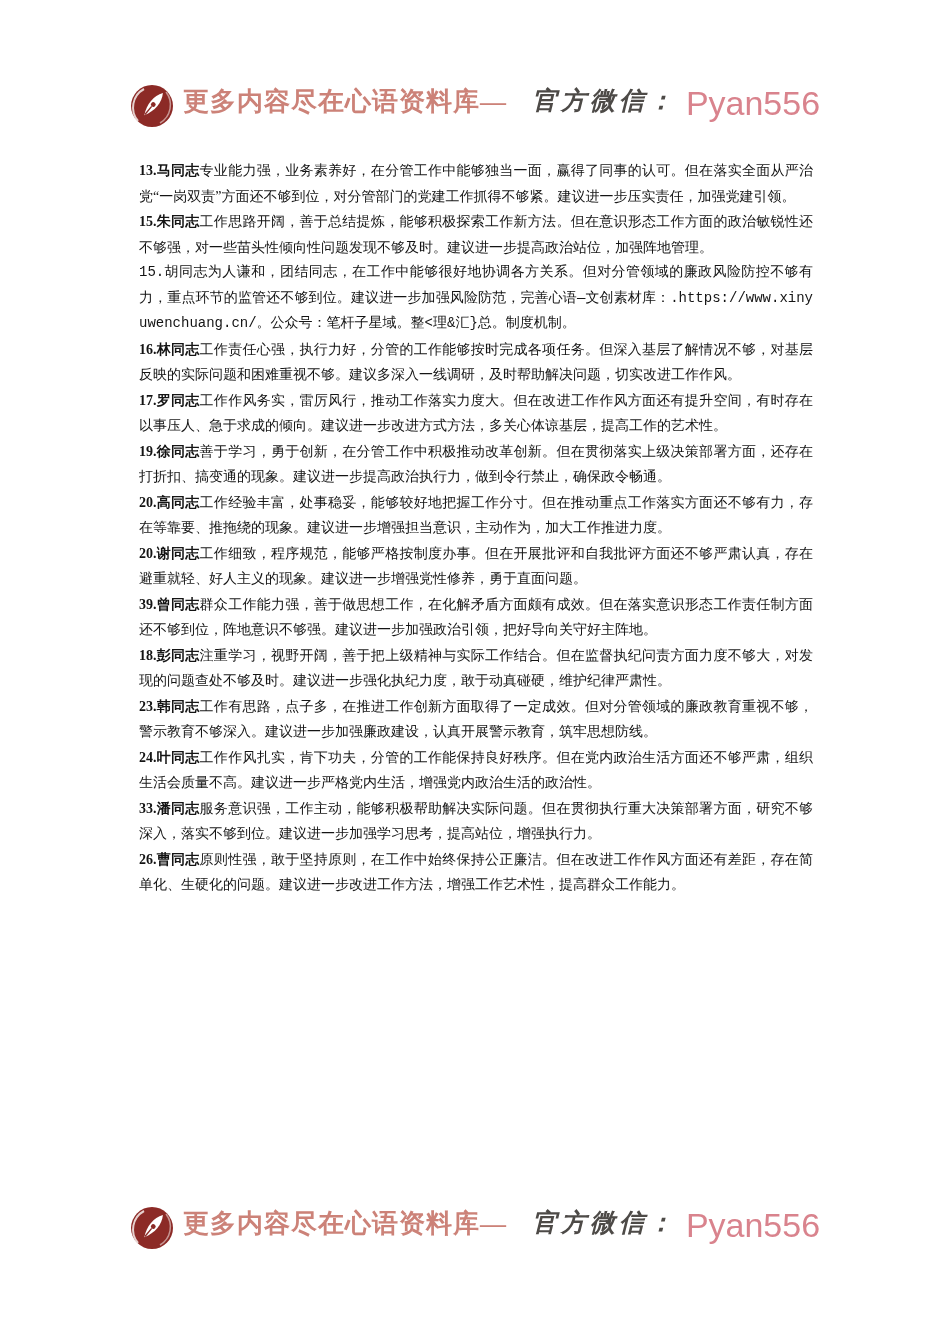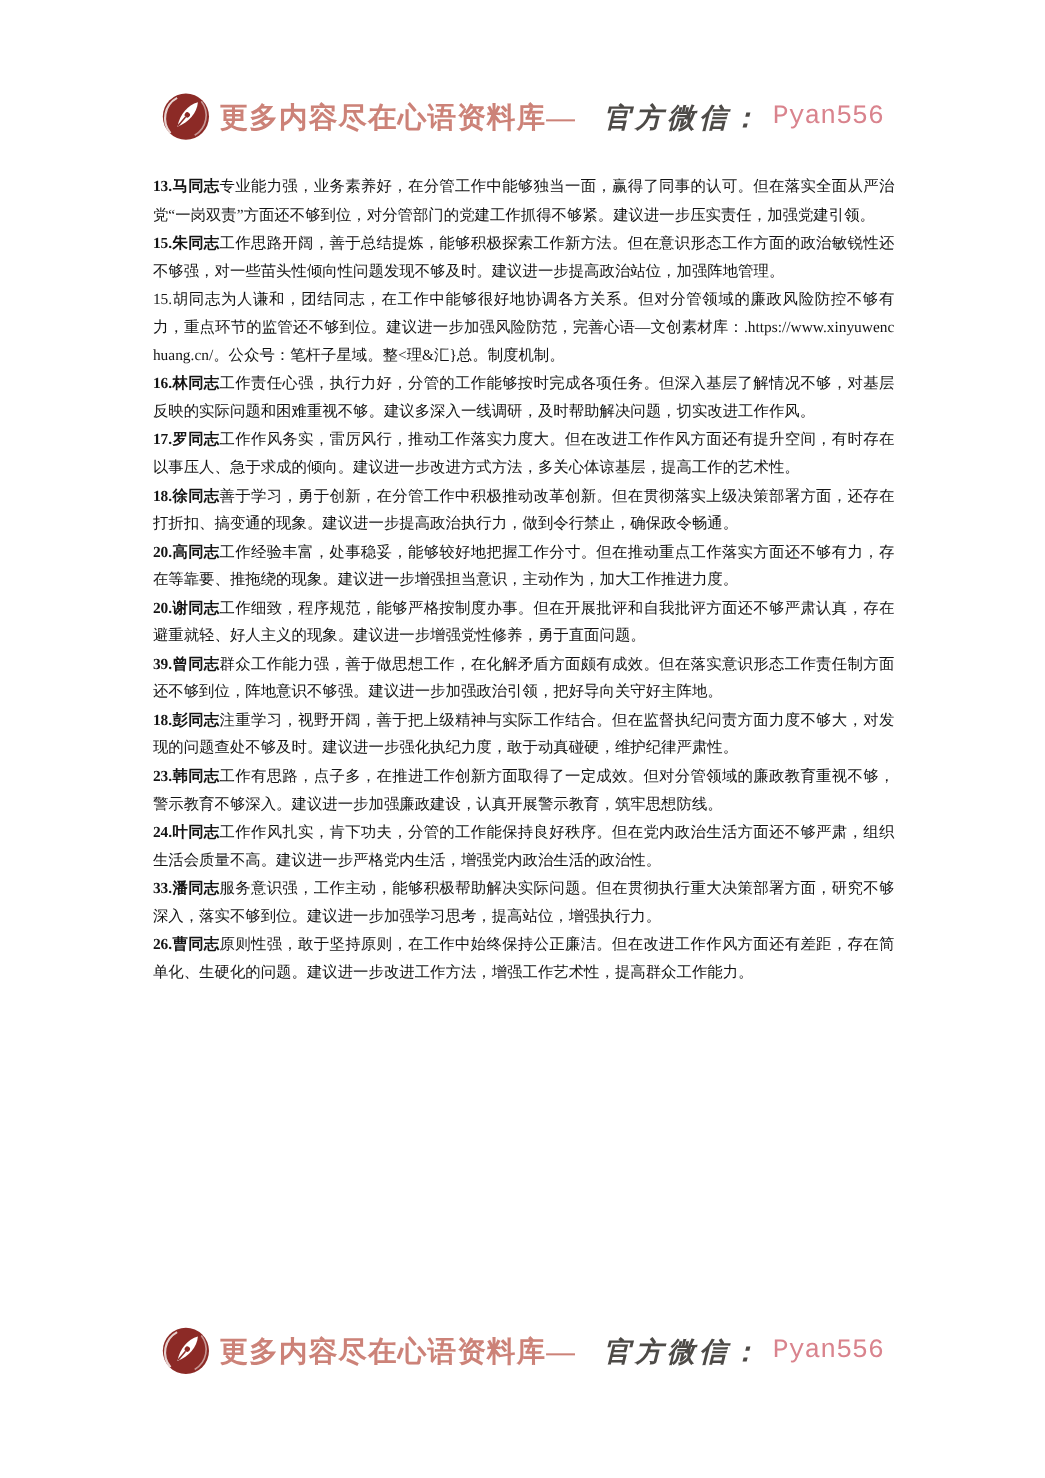--- a/index.html
+++ b/index.html
@@ -10,21 +10,20 @@
   body {
     width: 950px;
     height: 1344px;
     position: relative;
     overflow: hidden;
     font-family: "Liberation Serif", "DejaVu Serif", serif;
     color: #141414;
   }
   .watermark-row {
     display: flex;
-    align-items: center;
     justify-content: center;
     gap: 9px;
     width: 100%;
   }
   .watermark-header { position: absolute; top: 84px; left: 0; }
   .watermark-footer { position: absolute; top: 1206px; left: 0; }
   .wm-logo { width: 44px; height: 44px; flex: 0 0 auto; }
   .wm-brand {
     font-family: "Liberation Serif", "DejaVu Serif", serif;
     font-size: 26px;
@@ -37,22 +36,22 @@
     font-family: "Liberation Serif", "DejaVu Serif", serif;
     font-style: italic;
     font-weight: bold;
     font-size: 25px;
     letter-spacing: 4px;
     color: var(--label-color, #4d4a47);
     white-space: nowrap;
     margin-left: 16px;
   }
   .wm-id {
-    font-family: Liberation Mono, monospace;
-    font-size: 24px;
+    font-family: Liberation Sans, sans-serif;
+    font-size: 34px;
     color: var(--id-color, #d9838d);
     white-space: nowrap;
   }
   .doc-content {
     position: absolute;
     top: 158px;
     left: 139px;
     width: 674px;
     font-size: 14px;
     line-height: 25.5px;
@@ -61,21 +60,21 @@
     word-break: break-all;
   }
   .doc-content p {
     margin: 0;
     padding: 0;
   }
   p.songti {
     font-family: "Liberation Serif", "DejaVu Serif", serif;
   }
   p.heiti {
-    font-family: Liberation Serif, serif;
+    font-family: Liberation Mono, monospace;
   }
   .para-prefix {
     font-weight: bold;
   }
   p.heiti .para-prefix {
     font-weight: normal;
   }
 </style>
 </head>
 <body>
@@ -102,21 +101,21 @@
   <p class="songti"><span class="para-prefix">13.马同志</span><span class="para-text">专业能力强，业务素养好，在分管工作中能够独当一面，赢得了同事的认可。但在落实全面从严治党“一岗双责”方面还不够到位，对分管部门的党建工作抓得不够紧。建议进一步压实责任，加强党建引领。</span></p>
 
   <p class="songti"><span class="para-prefix">15.朱同志</span><span class="para-text">工作思路开阔，善于总结提炼，能够积极探索工作新方法。但在意识形态工作方面的政治敏锐性还不够强，对一些苗头性倾向性问题发现不够及时。建议进一步提高政治站位，加强阵地管理。</span></p>
 
   <p class="heiti"><span class="para-prefix"></span><span class="para-text">15.胡同志为人谦和，团结同志，在工作中能够很好地协调各方关系。但对分管领域的廉政风险防控不够有力，重点环节的监管还不够到位。建议进一步加强风险防范，完善心语—文创素材库：.https://www.xinyuwenchuang.cn/。公众号：笔杆子星域。整&lt;理&amp;汇}总。制度机制。</span></p>
 
   <p class="songti"><span class="para-prefix">16.林同志</span><span class="para-text">工作责任心强，执行力好，分管的工作能够按时完成各项任务。但深入基层了解情况不够，对基层反映的实际问题和困难重视不够。建议多深入一线调研，及时帮助解决问题，切实改进工作作风。</span></p>
 
   <p class="songti"><span class="para-prefix">17.罗同志</span><span class="para-text">工作作风务实，雷厉风行，推动工作落实力度大。但在改进工作作风方面还有提升空间，有时存在以事压人、急于求成的倾向。建议进一步改进方式方法，多关心体谅基层，提高工作的艺术性。</span></p>
 
-  <p class="songti"><span class="para-prefix">18.徐同志</span><span class="para-text">善于学习，勇于创新，在分管工作中积极推动改革创新。但在贯彻落实上级决策部署方面，还存在打折扣、搞变通的现象。建议进一步提高政治执行力，做到令行禁止，确保政令畅通。</span></p>
+  <p class="songti"><span class="para-prefix">19.徐同志</span><span class="para-text">善于学习，勇于创新，在分管工作中积极推动改革创新。但在贯彻落实上级决策部署方面，还存在打折扣、搞变通的现象。建议进一步提高政治执行力，做到令行禁止，确保政令畅通。</span></p>
 
   <p class="songti"><span class="para-prefix">20.高同志</span><span class="para-text">工作经验丰富，处事稳妥，能够较好地把握工作分寸。但在推动重点工作落实方面还不够有力，存在等靠要、推拖绕的现象。建议进一步增强担当意识，主动作为，加大工作推进力度。</span></p>
 
   <p class="songti"><span class="para-prefix">20.谢同志</span><span class="para-text">工作细致，程序规范，能够严格按制度办事。但在开展批评和自我批评方面还不够严肃认真，存在避重就轻、好人主义的现象。建议进一步增强党性修养，勇于直面问题。</span></p>
 
   <p class="songti"><span class="para-prefix">39.曾同志</span><span class="para-text">群众工作能力强，善于做思想工作，在化解矛盾方面颇有成效。但在落实意识形态工作责任制方面还不够到位，阵地意识不够强。建议进一步加强政治引领，把好导向关守好主阵地。</span></p>
 
   <p class="songti"><span class="para-prefix">18.彭同志</span><span class="para-text">注重学习，视野开阔，善于把上级精神与实际工作结合。但在监督执纪问责方面力度不够大，对发现的问题查处不够及时。建议进一步强化执纪力度，敢于动真碰硬，维护纪律严肃性。</span></p>
 
   <p class="songti"><span class="para-prefix">23.韩同志</span><span class="para-text">工作有思路，点子多，在推进工作创新方面取得了一定成效。但对分管领域的廉政教育重视不够，警示教育不够深入。建议进一步加强廉政建设，认真开展警示教育，筑牢思想防线。</span></p>

